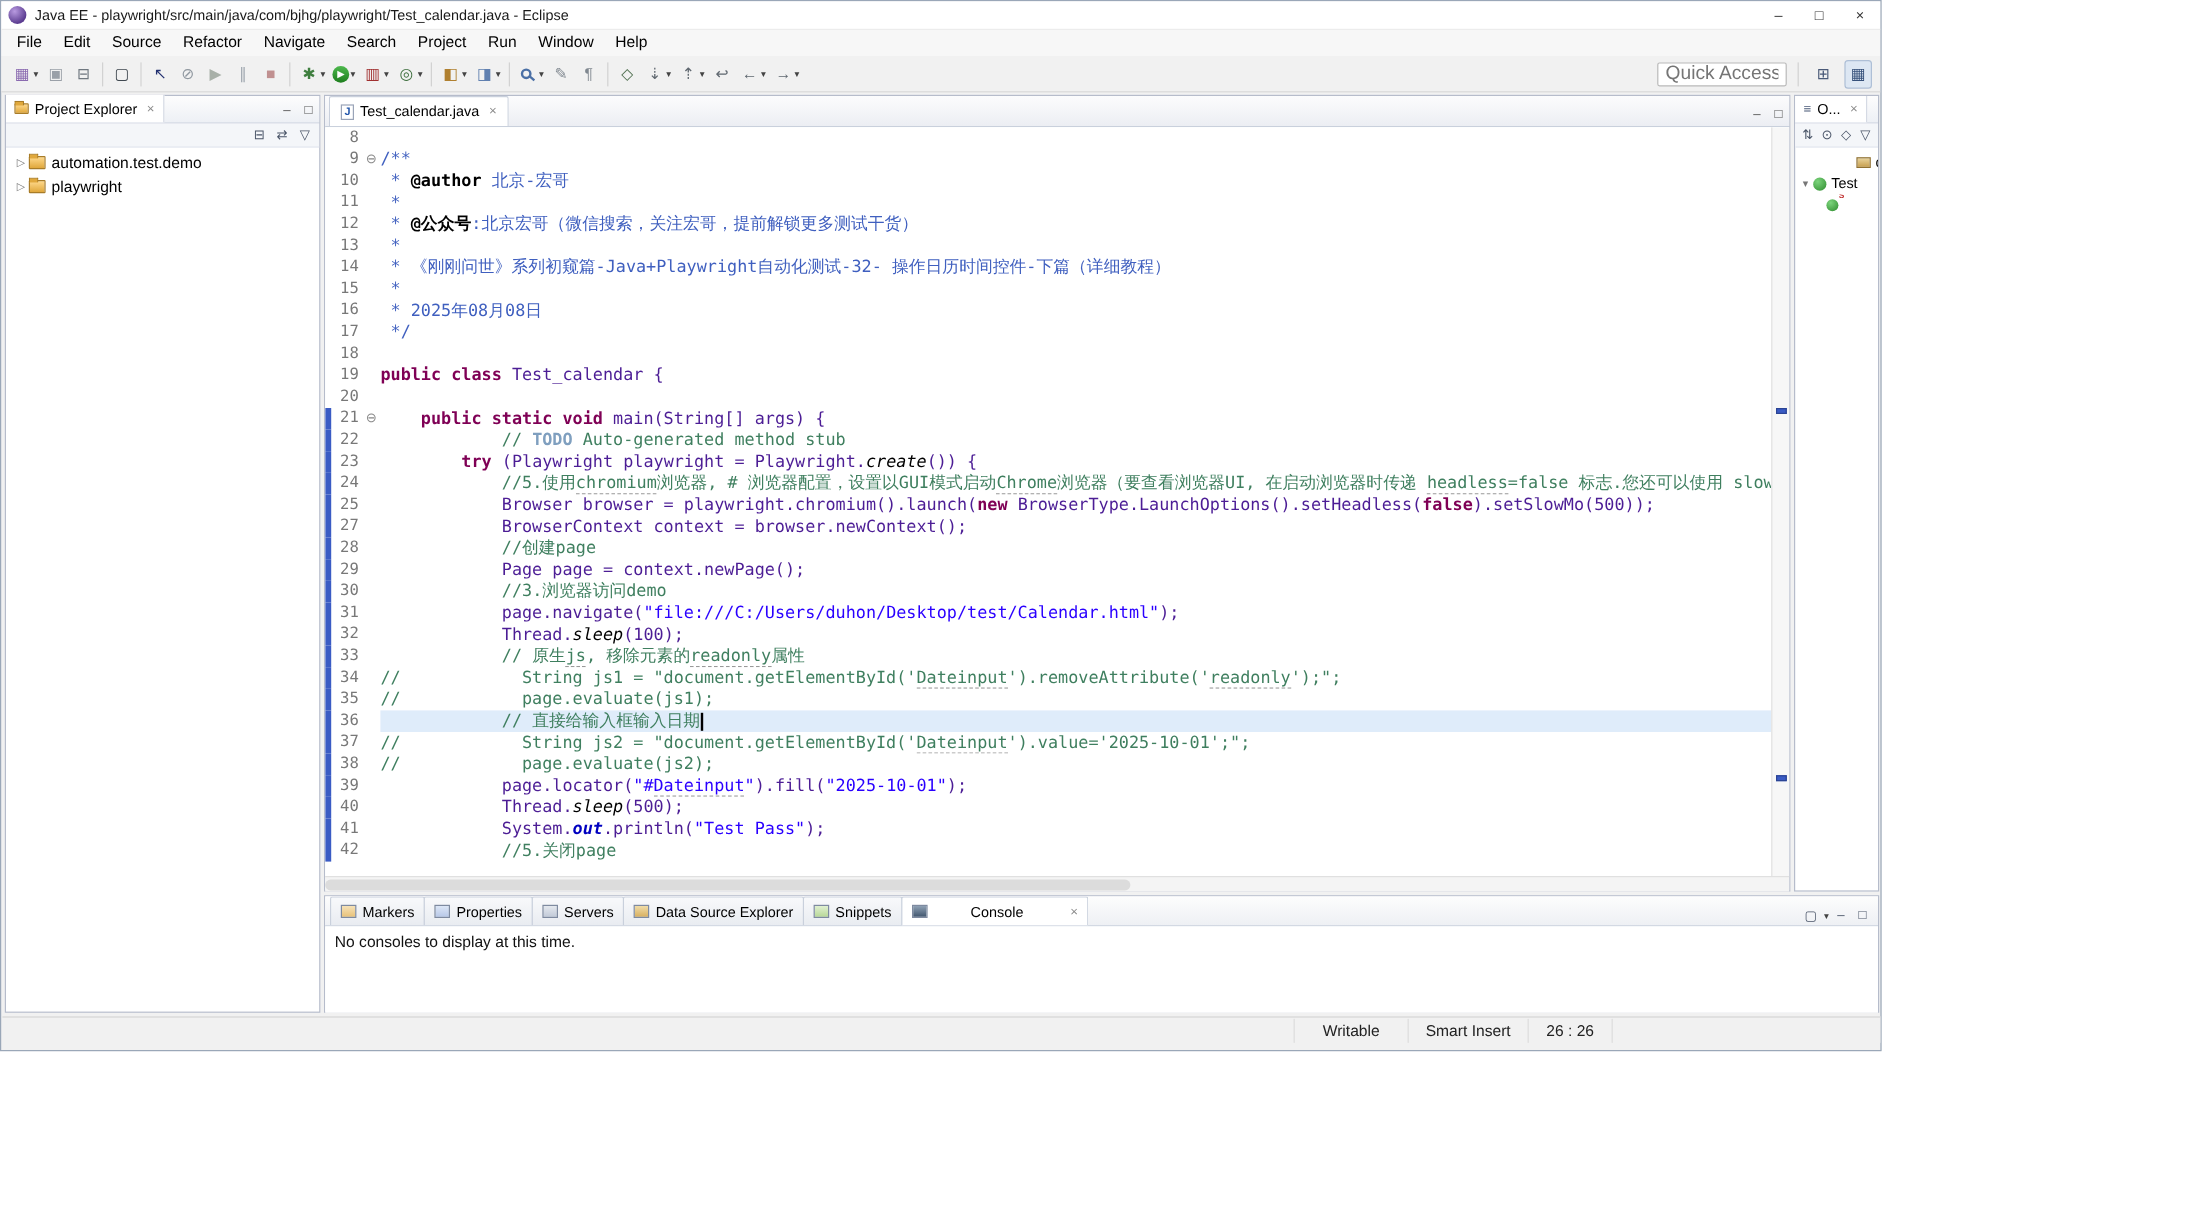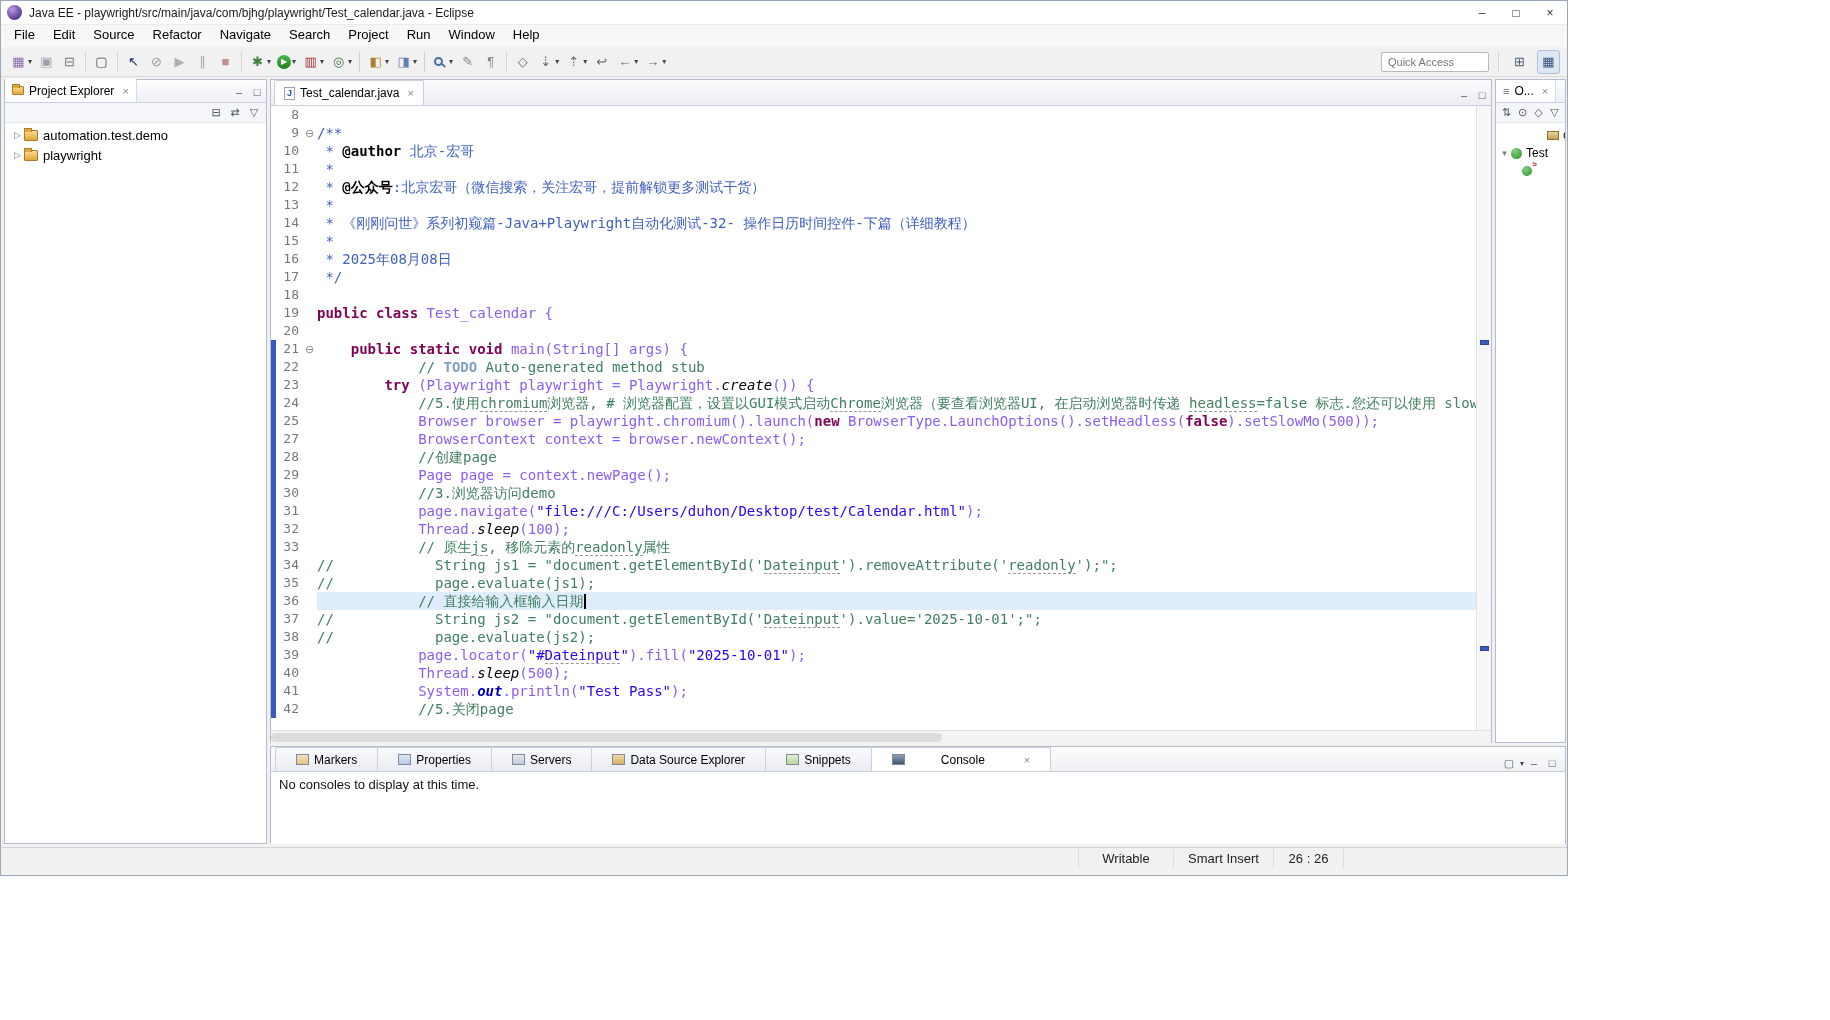--- a/index.html
+++ b/index.html
@@ -21,21 +21,21 @@
   .toolbar { height:30px; background:#f1f1f1; display:flex; align-items:center; padding:0 6px; border-bottom:1px solid #d9d9d9; }
   .tb-icons { display:flex; align-items:center; }
   .tbtn { display:inline-flex; align-items:center; height:24px; padding:0 2px; margin:0 1px; border-radius:3px; }
   .ticon { width:17px; height:17px; display:inline-flex; align-items:center; justify-content:center; font-size:13px; }
   .dd { font-size:8px; color:#444; margin-left:1px; }
   .tsep { width:1px; height:20px; background:#d2d2d2; margin:0 4px; display:inline-block; }
   .run-circle { width:14px; height:14px; border-radius:50%; background:linear-gradient(#4db84d,#1e7e1e); color:#fff; font-size:8px; display:inline-flex; align-items:center; justify-content:center; }
   .mag { width:9px; height:9px; border:2px solid #4a6fa5; border-radius:50%; position:relative; margin:3px 5px 3px 2px; display:inline-block; }
   .mag::after { content:""; position:absolute; width:6px; height:2px; background:#4a6fa5; right:-5px; bottom:-2px; transform:rotate(40deg); }
   .quick-access { margin-left:auto; display:flex; align-items:center; gap:5px; }
-  .qa-input { width:108px; height:20px; border:1px solid #b9b9b9; border-radius:2px; font-size:11px; color:#666; padding:0 6px; background:#fff; font-family:"Liberation Sans",sans-serif; }
+  .qa-input { width:108px; height:20px; border:1px solid #b9b9b9; border-radius:2px; font-size:16px; color:#666; padding:0 6px; background:#fff; font-family:"Liberation Sans",sans-serif; }
   .persp-active { background:#dde7f3; border:1px solid #aebfd6; }
 
   
   .panel { position:absolute; background:#fff; border:1px solid #b6bccb; }
   .view-header { height:23px; display:flex; align-items:flex-end; background:linear-gradient(#fdfdfd,#edf0f5); border-bottom:1px solid #c9d0dc; }
   .view-tab { display:flex; align-items:center; gap:5px; height:23px; padding:0 7px; background:#fff; border-right:1px solid #d5dae4; font-size:12px; white-space:nowrap; }
   .hdr-spacer { flex:1; }
   .hdr-btn { width:18px; height:20px; display:flex; align-items:center; justify-content:center; font-size:11px; color:#555; }
   .tab-close { color:#8a8a8a; font-size:11px; margin-left:3px; }
   .mini-toolbar { height:20px; display:flex; align-items:center; justify-content:flex-end; gap:3px; padding:0 4px; background:#f4f6f9; border-bottom:1px solid #e3e7ee; }
@@ -57,21 +57,21 @@
   .jfile-icon::after { content:"J"; }
   .editor-body { display:flex; height:624px; overflow:hidden; background:#fff; }
   .code-scroll { flex:1; overflow:hidden; }
   .code-line { display:flex; height:18px; }
   .ln-bar { width:5px; flex:none; }
   .ln-bar.changed { background:#3a5bc4; }
   .ln-num { width:26px; flex:none; text-align:right; padding-right:3px; color:#787878; font-family:"DejaVu Sans Mono",monospace; font-size:13px; line-height:18px; }
   .ln-fold { width:15px; flex:none; color:#8a8a8a; font-size:11px; line-height:18px; text-align:center; }
   .ln-text { flex:1; font-family:"DejaVu Sans Mono",monospace; font-size:14px; line-height:18px; white-space:pre; overflow:hidden; }
   .code-line.current .ln-text { background:#dfecfa; }
-  .tok-p { color:#8b5cf6; }
+  .tok-p { color:#4c1d95; }
   .tok-k { color:#7f0055; font-weight:bold; }
   .tok-c { color:#3f7f5f; }
   .tok-cu { color:#3f7f5f; border-bottom:1px dashed #999; }
   .tok-j { color:#3f5fbf; }
   .tok-jt { color:#000000; font-weight:bold; }
   .tok-s { color:#2a00ff; }
   .tok-su { color:#2a00ff; border-bottom:1px dashed #999; }
   .tok-t { color:#7f9fbf; font-weight:bold; }
   .tok-sm { color:#000; font-style:italic; }
   .tok-sf { color:#0000c0; font-style:italic; font-weight:bold; }
@@ -87,21 +87,21 @@
   .outline-row { display:flex; align-items:center; height:18px; font-size:12px; white-space:nowrap; overflow:hidden; }
   .pkg-icon { width:12px; height:9px; background:linear-gradient(#e8d29a,#c8a050); border:1px solid #907030; margin-right:4px; flex:none; }
   .cls-icon { width:11px; height:11px; border-radius:50%; background:radial-gradient(circle at 35% 30%,#7cd47c,#2e8b2e); margin-right:4px; flex:none; }
   .mth-icon { width:10px; height:10px; border-radius:50%; background:radial-gradient(circle at 35% 30%,#7cd47c,#2e8b2e); margin:0 4px 0 1px; flex:none; position:relative; }
   .mth-icon::after { content:"S"; position:absolute; top:-6px; right:-5px; font-size:7px; color:#c03030; font-weight:bold; }
 
   
   .panel-bottom { left:269px; top:745px; width:1296px; height:98px; }
   .vtab-row { height:25px; display:flex; align-items:flex-end; background:linear-gradient(#fdfdfd,#eef0f4); border-bottom:1px solid #c9d0dc; padding-left:4px; }
   .vtabs { display:flex; align-items:flex-end; }
-  .vtab { display:flex; align-items:center; gap:5px; height:24px; padding:0 20px; font-size:12px; border:1px solid #c9d0dc; border-bottom:none; background:linear-gradient(#f8f9fb,#e9ecf1); margin-right:-1px; border-radius:2px 2px 0 0; white-space:nowrap; }
+  .vtab { display:flex; align-items:center; gap:5px; height:24px; padding:0 8px; font-size:12px; border:1px solid #c9d0dc; border-bottom:none; background:linear-gradient(#f8f9fb,#e9ecf1); margin-right:-1px; border-radius:2px 2px 0 0; white-space:nowrap; }
   .vtab.active { background:#fff;gap:36px; }
   .vtab-icon { width:13px; height:11px; border:1px solid #7e8aa0; flex:none; }
   .icon-markers { background:linear-gradient(#f6e2b8,#e8c27a); }
   .icon-properties { background:linear-gradient(#dce6f6,#b8c8e8); }
   .icon-servers { background:linear-gradient(#e4e8ee,#c2cad8); }
   .icon-data-source { background:linear-gradient(#f0dca8,#d8b060); }
   .icon-snippets { background:linear-gradient(#e0f0d0,#b8d898); }
   .icon-console { background:linear-gradient(#8ea0b4,#41566e); }
   .bp-right { margin-left:auto; display:flex; align-items:center; padding-right:5px; gap:2px; }
   .console-content { background:#fff; height:72px; }

